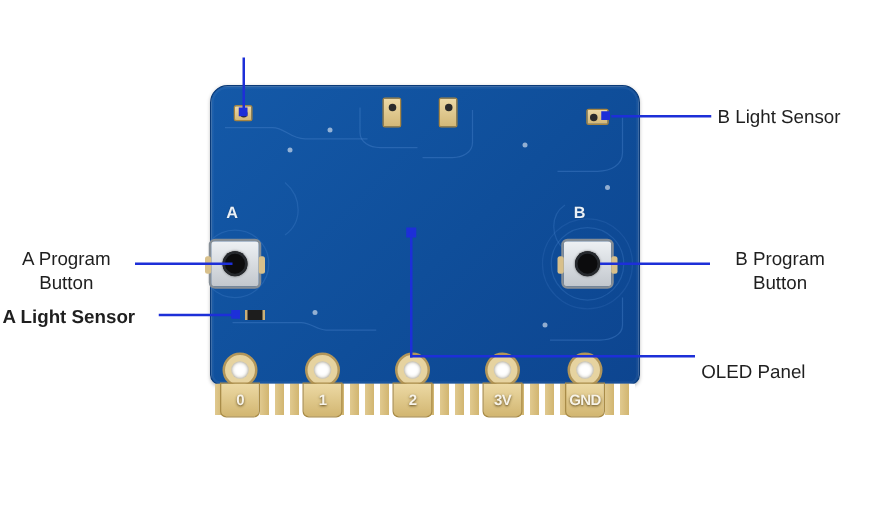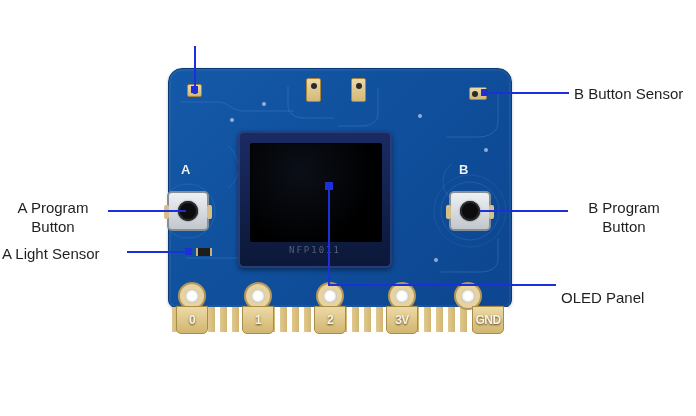--- a/index.html
+++ b/index.html
@@ -141,24 +141,20 @@
   <div class="goldpad" style="left:351px;top:78px;width:15px;height:24px;">
     <div class="dot" style="top:4px;"></div>
   </div>
   <div class="goldpad" style="left:469px;top:87px;width:18px;height:13px;">
     <div class="dot" style="top:3px;left:30%;"></div>
   </div>
 
   <span class="silk" style="left:181px;top:162px;">A</span>
   <span class="silk" style="left:459px;top:162px;">B</span>
 
-  <div class="oled">
-    <div class="oled-screen"></div>
-    <div class="oled-text">NFP1011</div>
-  </div>
 
   <div class="pushbtn" style="left:167px;">
     <span class="tab l"></span>
     <span class="tab r"></span>
     <div class="core"></div>
   </div>
   <div class="pushbtn" style="left:449px;">
     <span class="tab l"></span>
     <span class="tab r"></span>
     <div class="core"></div>
@@ -189,36 +185,36 @@
     </div>
   <div class="bigpad" style="left:242px;">
       <span>1</span>
     </div>
   <div class="bigpad" style="left:314px;">
       <span>2</span>
     </div>
   <div class="bigpad" style="left:386px;">
       <span>3V</span>
     </div>
-  <div class="bigpad" style="left:472px;">
+  <div class="bigpad" style="left:452px;">
       <span>GND</span>
     </div>
 
   <div class="aline vline" style="left:194px;top:46px;height:44px;"></div>
   <div class="marker" style="left:191px;top:86px;"></div>
 
-  <div class="lbl" style="left:574px;top:84px;">B Button Sensor</div>
+  <div class="lbl" style="left:574px;top:84px;">B Light Sensor</div>
   <div class="aline hline" style="left:489px;top:92px;width:80px;"></div>
   <div class="marker" style="left:481px;top:89px;"></div>
 
   <div class="lbl center" style="left:0px;top:198px;width:106px;">A Program
 Button</div>
   <div class="aline hline" style="left:108px;top:210px;width:78px;"></div>
 
-  <div class="lbl" style="left:2px;top:244px;">A Light Sensor</div>
+  <div class="lbl" style="left:2px;top:244px;font-weight:bold;">A Light Sensor</div>
   <div class="aline hline" style="left:127px;top:251px;width:60px;"></div>
   <div class="marker" style="left:185px;top:248px;"></div>
 
   <div class="lbl center" style="left:570px;top:198px;width:108px;">B Program
 Button</div>
   <div class="aline hline" style="left:480px;top:210px;width:88px;"></div>
 
   <div class="marker" style="left:325px;top:182px;width:8px;height:8px;"></div>
   <div class="aline vline" style="left:328px;top:188px;height:98px;"></div>
   <div class="aline hline" style="left:328px;top:284px;width:228px;"></div>

